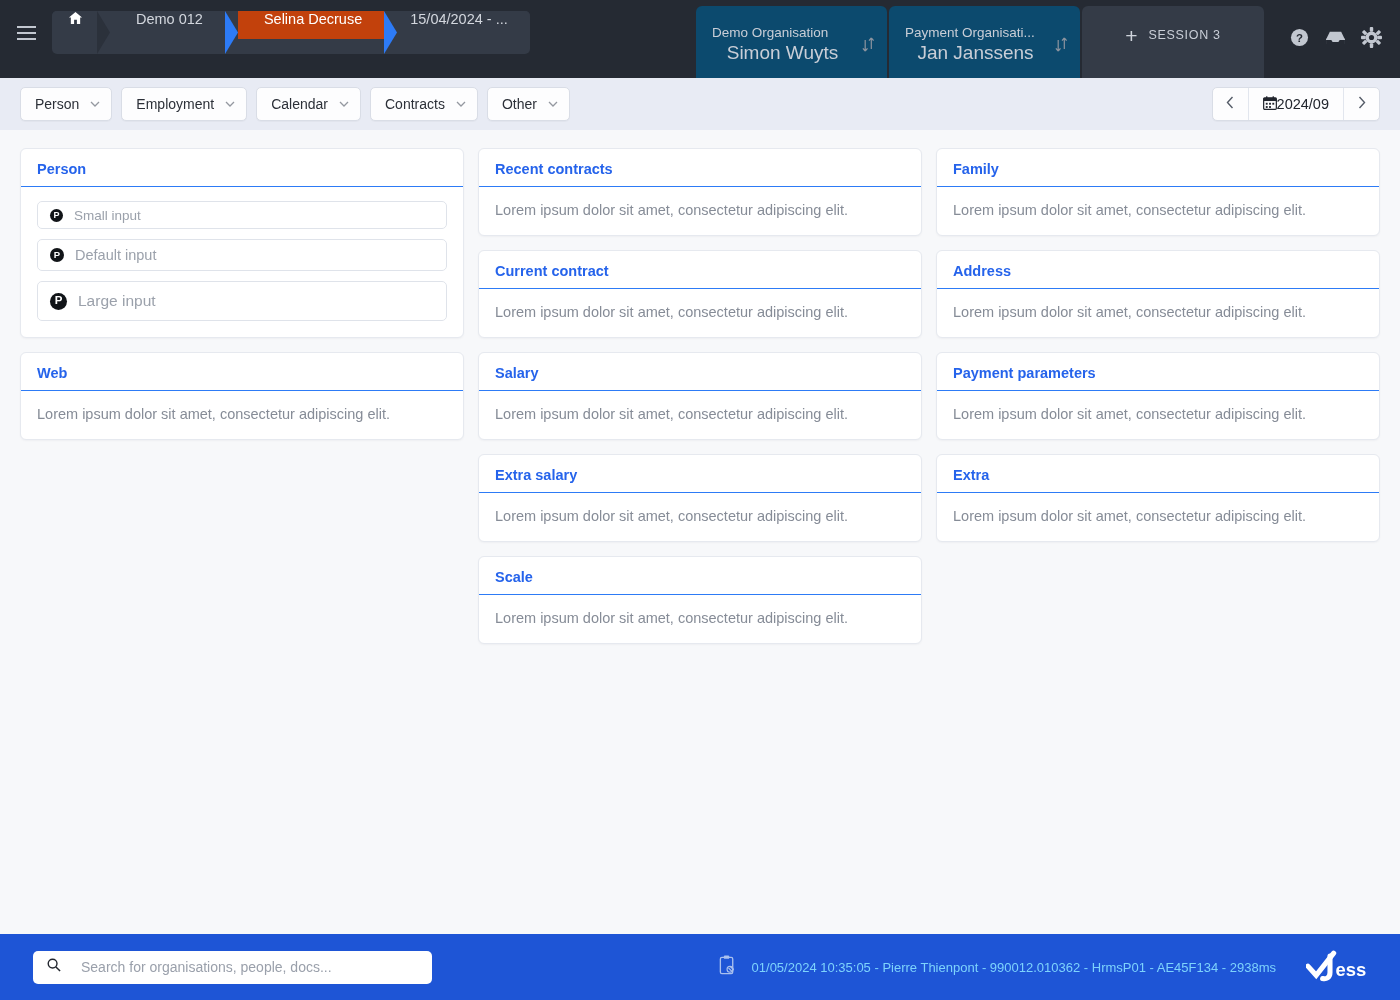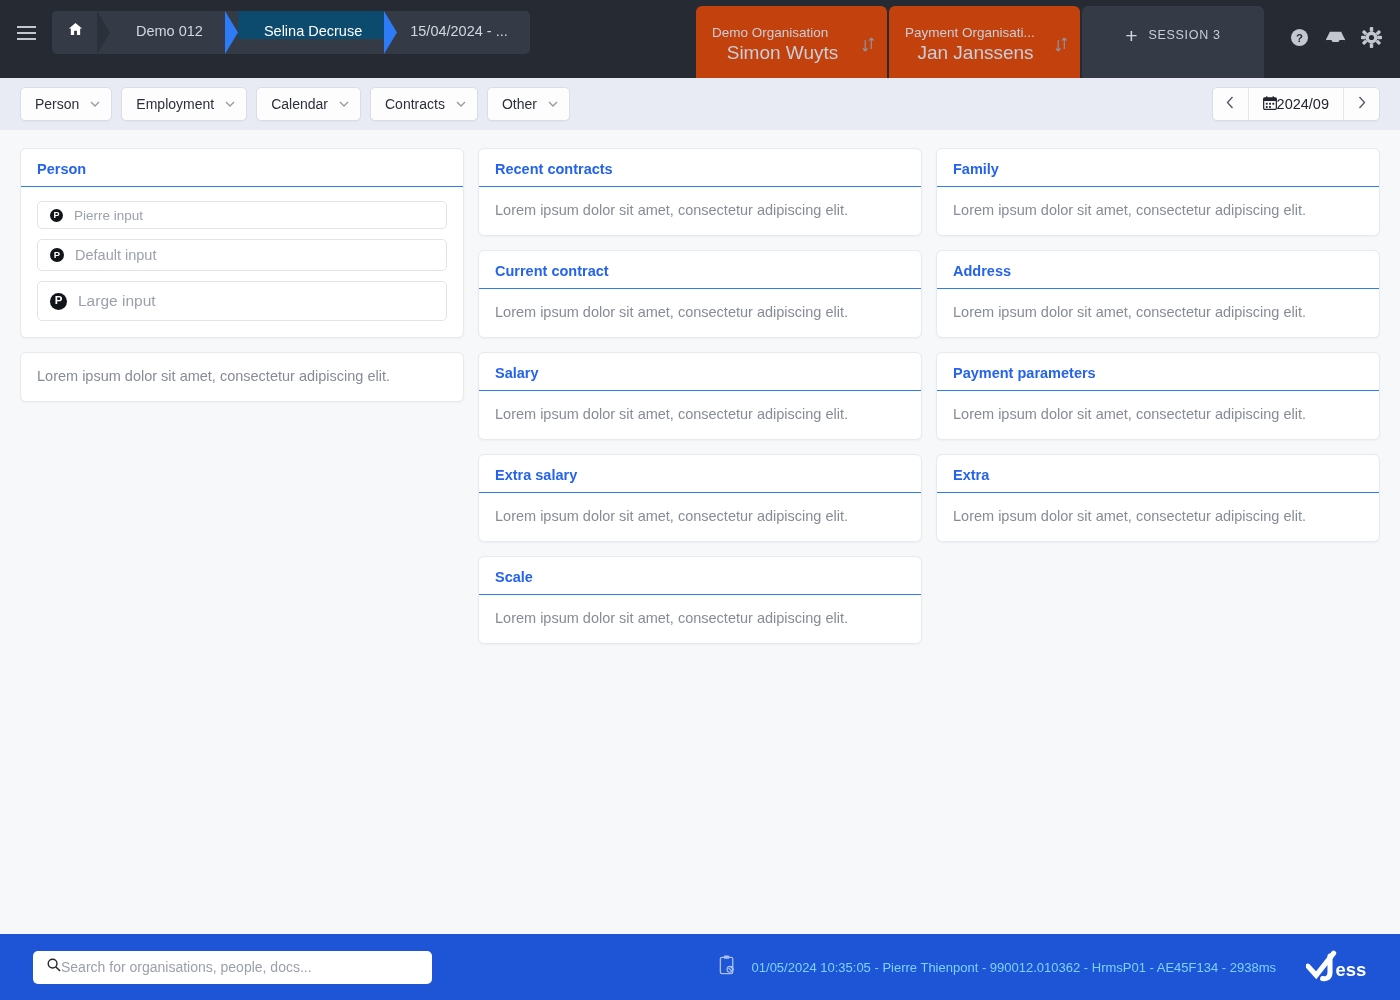--- a/index.html
+++ b/index.html
@@ -31,55 +31,55 @@
     margin-top: 11px;
     height: 43px;
     display: flex;
     background: #343b47;
     border-radius: 5px;
     overflow: hidden;
   }
   .crumb {
     position: relative;
     height: 28px;
-    display: flex; align-items: flex-end;
+    display: flex; align-items: flex-start;
     padding: 0 22px 0 26px;
     font-size: 14.5px;
     color: #d3d7de;
     background: #343b47;
     cursor: pointer;
     white-space: nowrap;
   }
   .crumb:first-child { padding-left: 16px; }
   .crumb .arrow-r,
   .crumb .arrow-l { position: absolute; top: 0; width: 13px; height: 43px; }
   .crumb .arrow-r { right: -13px; z-index: 3; }
   .crumb.home { padding: 0 14px 0 16px; }
   .crumb.active {
-    background: #0c4a6e;
+    background: #c2410c;
     color: #ffffff;
     z-index: 2;
   }
   .crumb-sep {
     width: 13px; height: 43px; flex: 0 0 13px;
     position: relative;
   }
   .crumb-sep svg { display: block; }
 
   
   .header-right {
     margin-left: auto;
     display: flex;
     align-items: stretch;
     height: 78px;
   }
   .org-tab {
     position: relative;
     width: 191px;
-    background: #c2410c;
+    background: #0c4a6e;
     border-top-left-radius: 6px;
     border-top-right-radius: 6px;
     margin-right: 2px;
     margin-top: 6px;
     padding: 17px 34px 0 16px;
     cursor: pointer;
   }
   .org-tab .org-line1 {
     font-size: 13.5px; color: #c9ced7;
     white-space: nowrap; overflow: hidden;
@@ -243,21 +243,21 @@
     width: 1400px; height: 66px;
     background: #1e55d6;
     display: flex; align-items: center;
   }
   .search-box {
     margin-left: 33px;
     width: 399px; height: 33px;
     background: #ffffff;
     border-radius: 5px;
     display: flex; align-items: center;
-    gap: 0;
+    gap: 20px;
     padding: 0 14px;
     cursor: text;
   }
   .search-box .sph { font-size: 14px; color: #9aa0ab; }
   .status {
     margin-left: auto;
     display: flex; align-items: center; gap: 15px;
   }
   .status .stext {
     font-size: 13px;
@@ -479,36 +479,37 @@
 <div class="main">
 
   <div class="col">
 
     <div class="card">
       <div class="card-head">Person</div>
       <div class="card-body inputs">
 
         <div class="inp small">
           <span class="pmark">P</span>
-          <span class="ph">Pierre input</span>
+          <span class="ph">Small input</span>
         </div>
 
         <div class="inp default">
           <span class="pmark">P</span>
           <span class="ph">Default input</span>
         </div>
 
         <div class="inp large">
           <span class="pmark">P</span>
           <span class="ph">Large input</span>
         </div>
       </div>
     </div>
 
     <div class="card">
+      <div class="card-head">Web</div>
       <div class="card-body">Lorem ipsum dolor sit amet, consectetur adipiscing elit.</div>
     </div>
   </div>
 
   <div class="col">
 
     <div class="card">
       <div class="card-head">Recent contracts</div>
       <div class="card-body">Lorem ipsum dolor sit amet, consectetur adipiscing elit.</div>
     </div>

